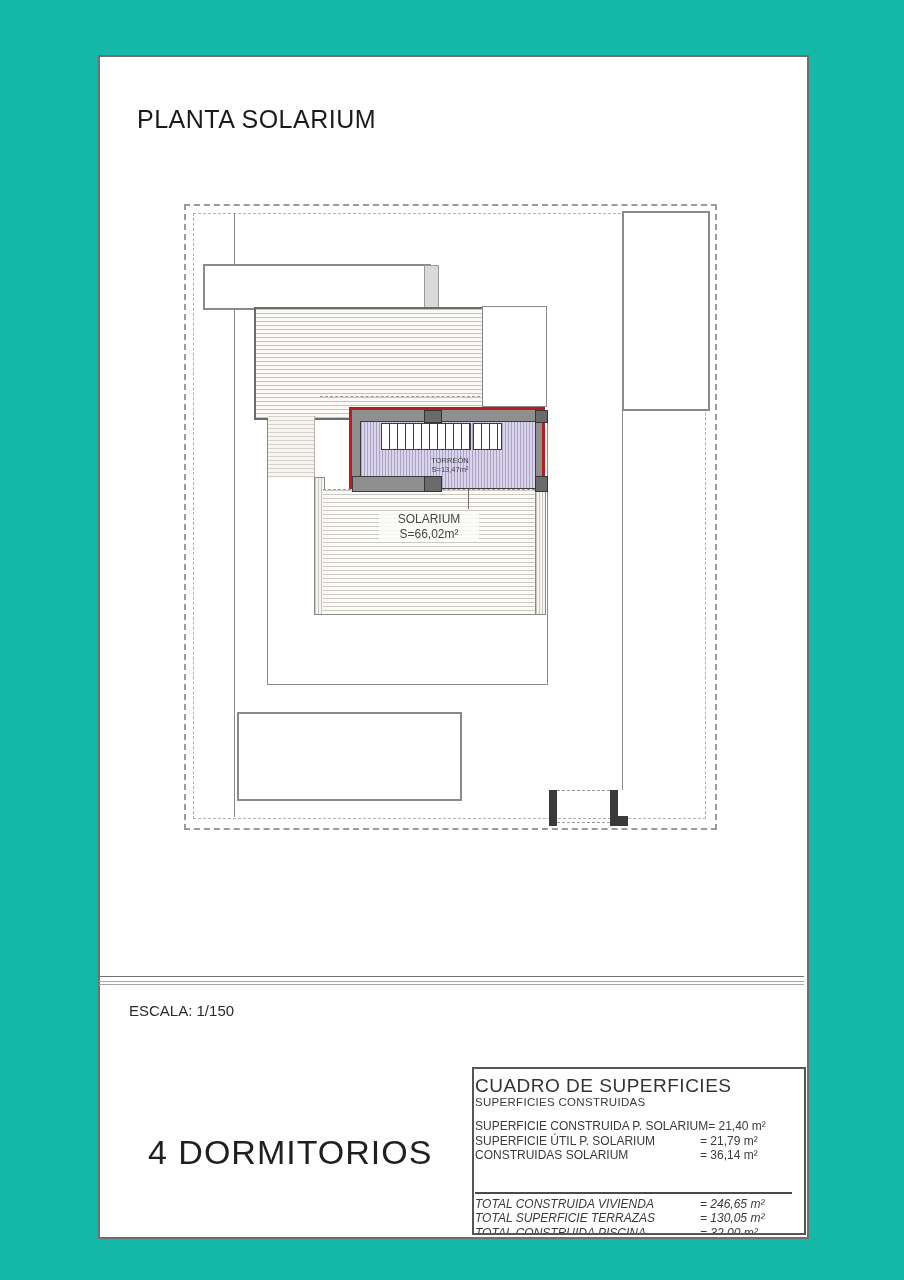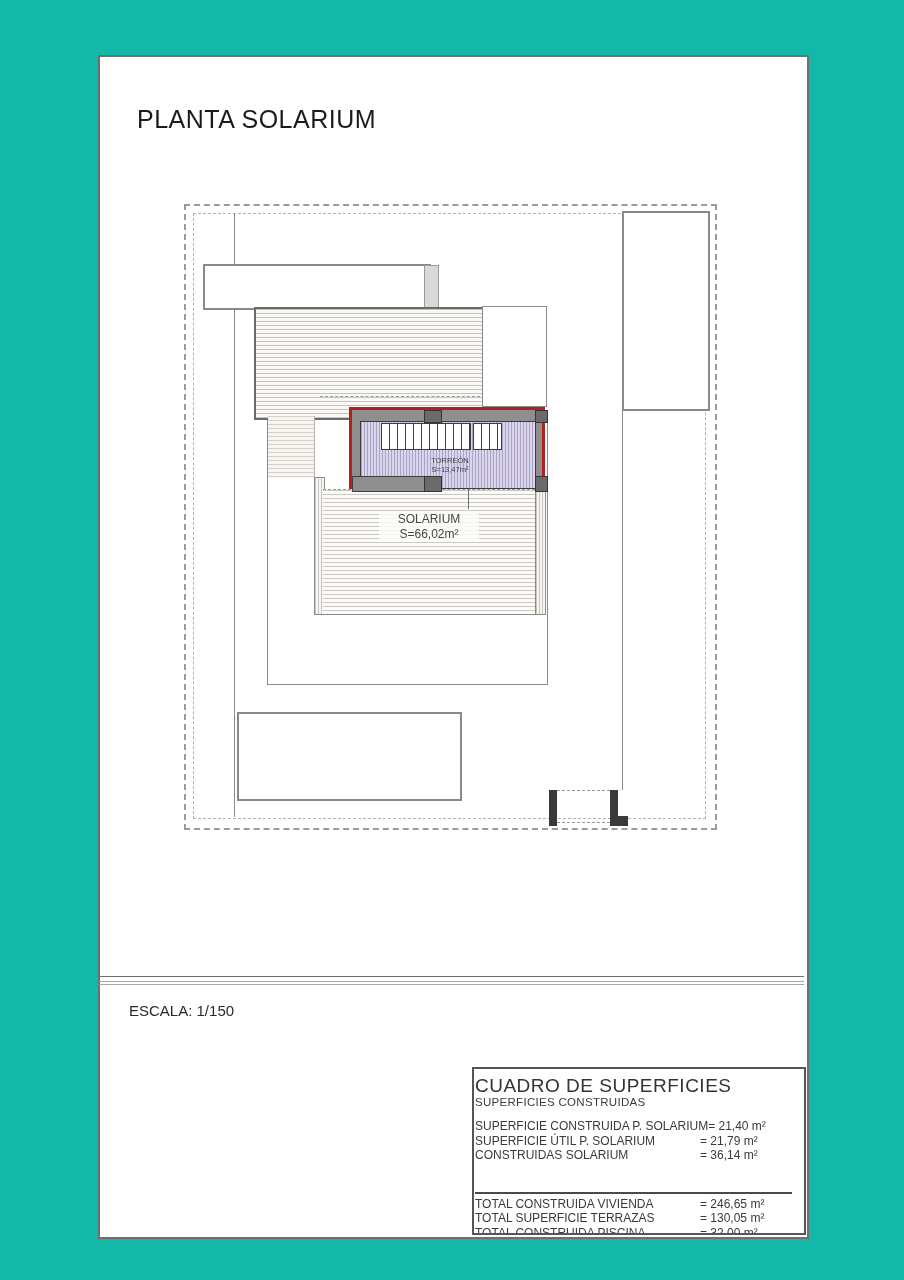--- a/index.html
+++ b/index.html
@@ -77,21 +77,21 @@
   .bedrooms{left:148px;top:1133px;font-size:34px;letter-spacing:1px;color:#1f1f1f;white-space:nowrap;}
 
   .surfaces{left:472px;top:1067px;width:334px;height:168px;border:2px solid #555;box-sizing:border-box;
             background:#fff;padding:7px 12px 0 1px;overflow:hidden;}
   .s-title{font-size:19px;color:#333;line-height:20px;letter-spacing:.5px;white-space:nowrap;}
   .s-sub{font-size:11.5px;color:#3a3a3a;line-height:13px;letter-spacing:.3px;}
   .s-rows{margin-top:10px;}
   .s-row{display:flex;justify-content:space-between;font-size:12px;color:#3a3a3a;line-height:14.6px;white-space:nowrap;}
   .s-val{width:92px;text-align:left;flex:none;}
   .s-div{margin-top:29px;border-top:2px solid #4a4a4a;}
-  .s-totals{margin-top:3px;}
+  .s-totals{margin-top:3px;font-style:italic;}
 </style>
 </head>
 <body>
 
 <div id="canvas">
 
   <div class="abs sheet"></div>
   <div class="abs divider" style="top:976px;"></div>
   <div class="abs thinline" style="top:981px;"></div>
   <div class="abs thinline" style="top:984px;"></div>
@@ -140,20 +140,21 @@
 
   <div class="abs dash-h gate-dash" style="top:790px;"></div>
   <div class="abs dash-h gate-dash" style="top:822px;"></div>
   <div class="abs gate-post gp-left"></div>
   <div class="abs gate-post gp-right"></div>
   <div class="abs gate-post gp-foot"></div>
 
   <div class="abs whitebox pergola"></div>
 
   <div class="abs scale-label">ESCALA: 1/150</div>
+  <div class="abs bedrooms">4 DORMITORIOS</div>
 
   <div class="abs surfaces">
     <div class="s-title">CUADRO DE SUPERFICIES</div>
     <div class="s-sub">SUPERFICIES CONSTRUIDAS</div>
     <div class="s-rows">
       <div class="s-row">
         <span>SUPERFICIE CONSTRUIDA P. SOLARIUM</span>
         <span class="s-val">= 21,40 m²</span>
       </div>
       <div class="s-row">

